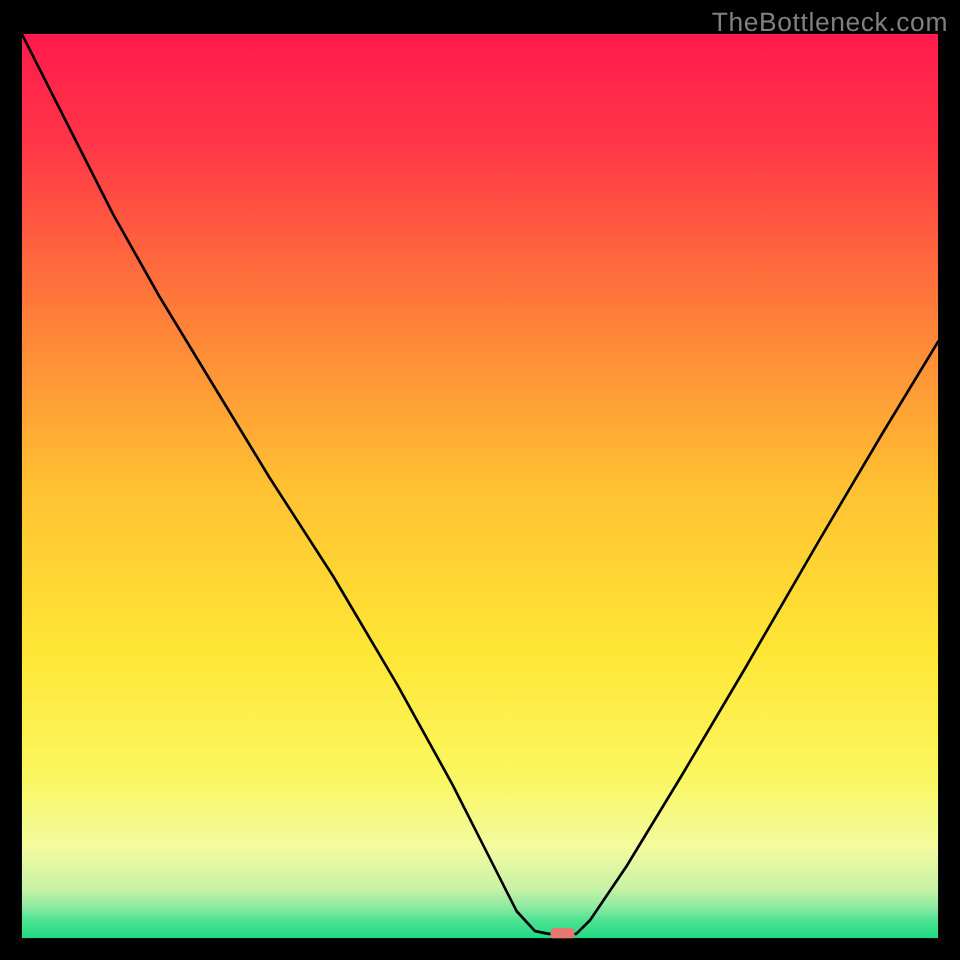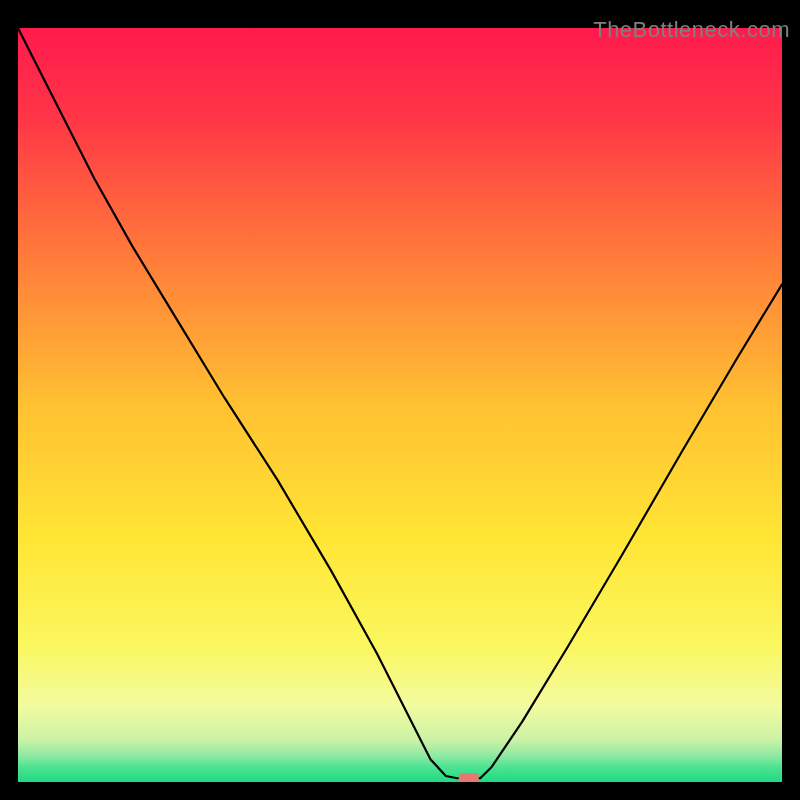--- a/index.html
+++ b/index.html
@@ -12,21 +12,21 @@
     font-family: Arial, Helvetica, sans-serif;
   }
   .frame {
     position: relative;
     width: 800px;
     height: 800px;
     background: #000;
   }
   .watermark {
     position: absolute;
-    top: 17px;
+    top: 6px;
     right: 10px;
     color: #808080;
     font-size: 22px;
     font-weight: 500;
     letter-spacing: 0.5px;
     z-index: 10;
   }
   .plot-area {
     position: absolute;
     left: 18px;

